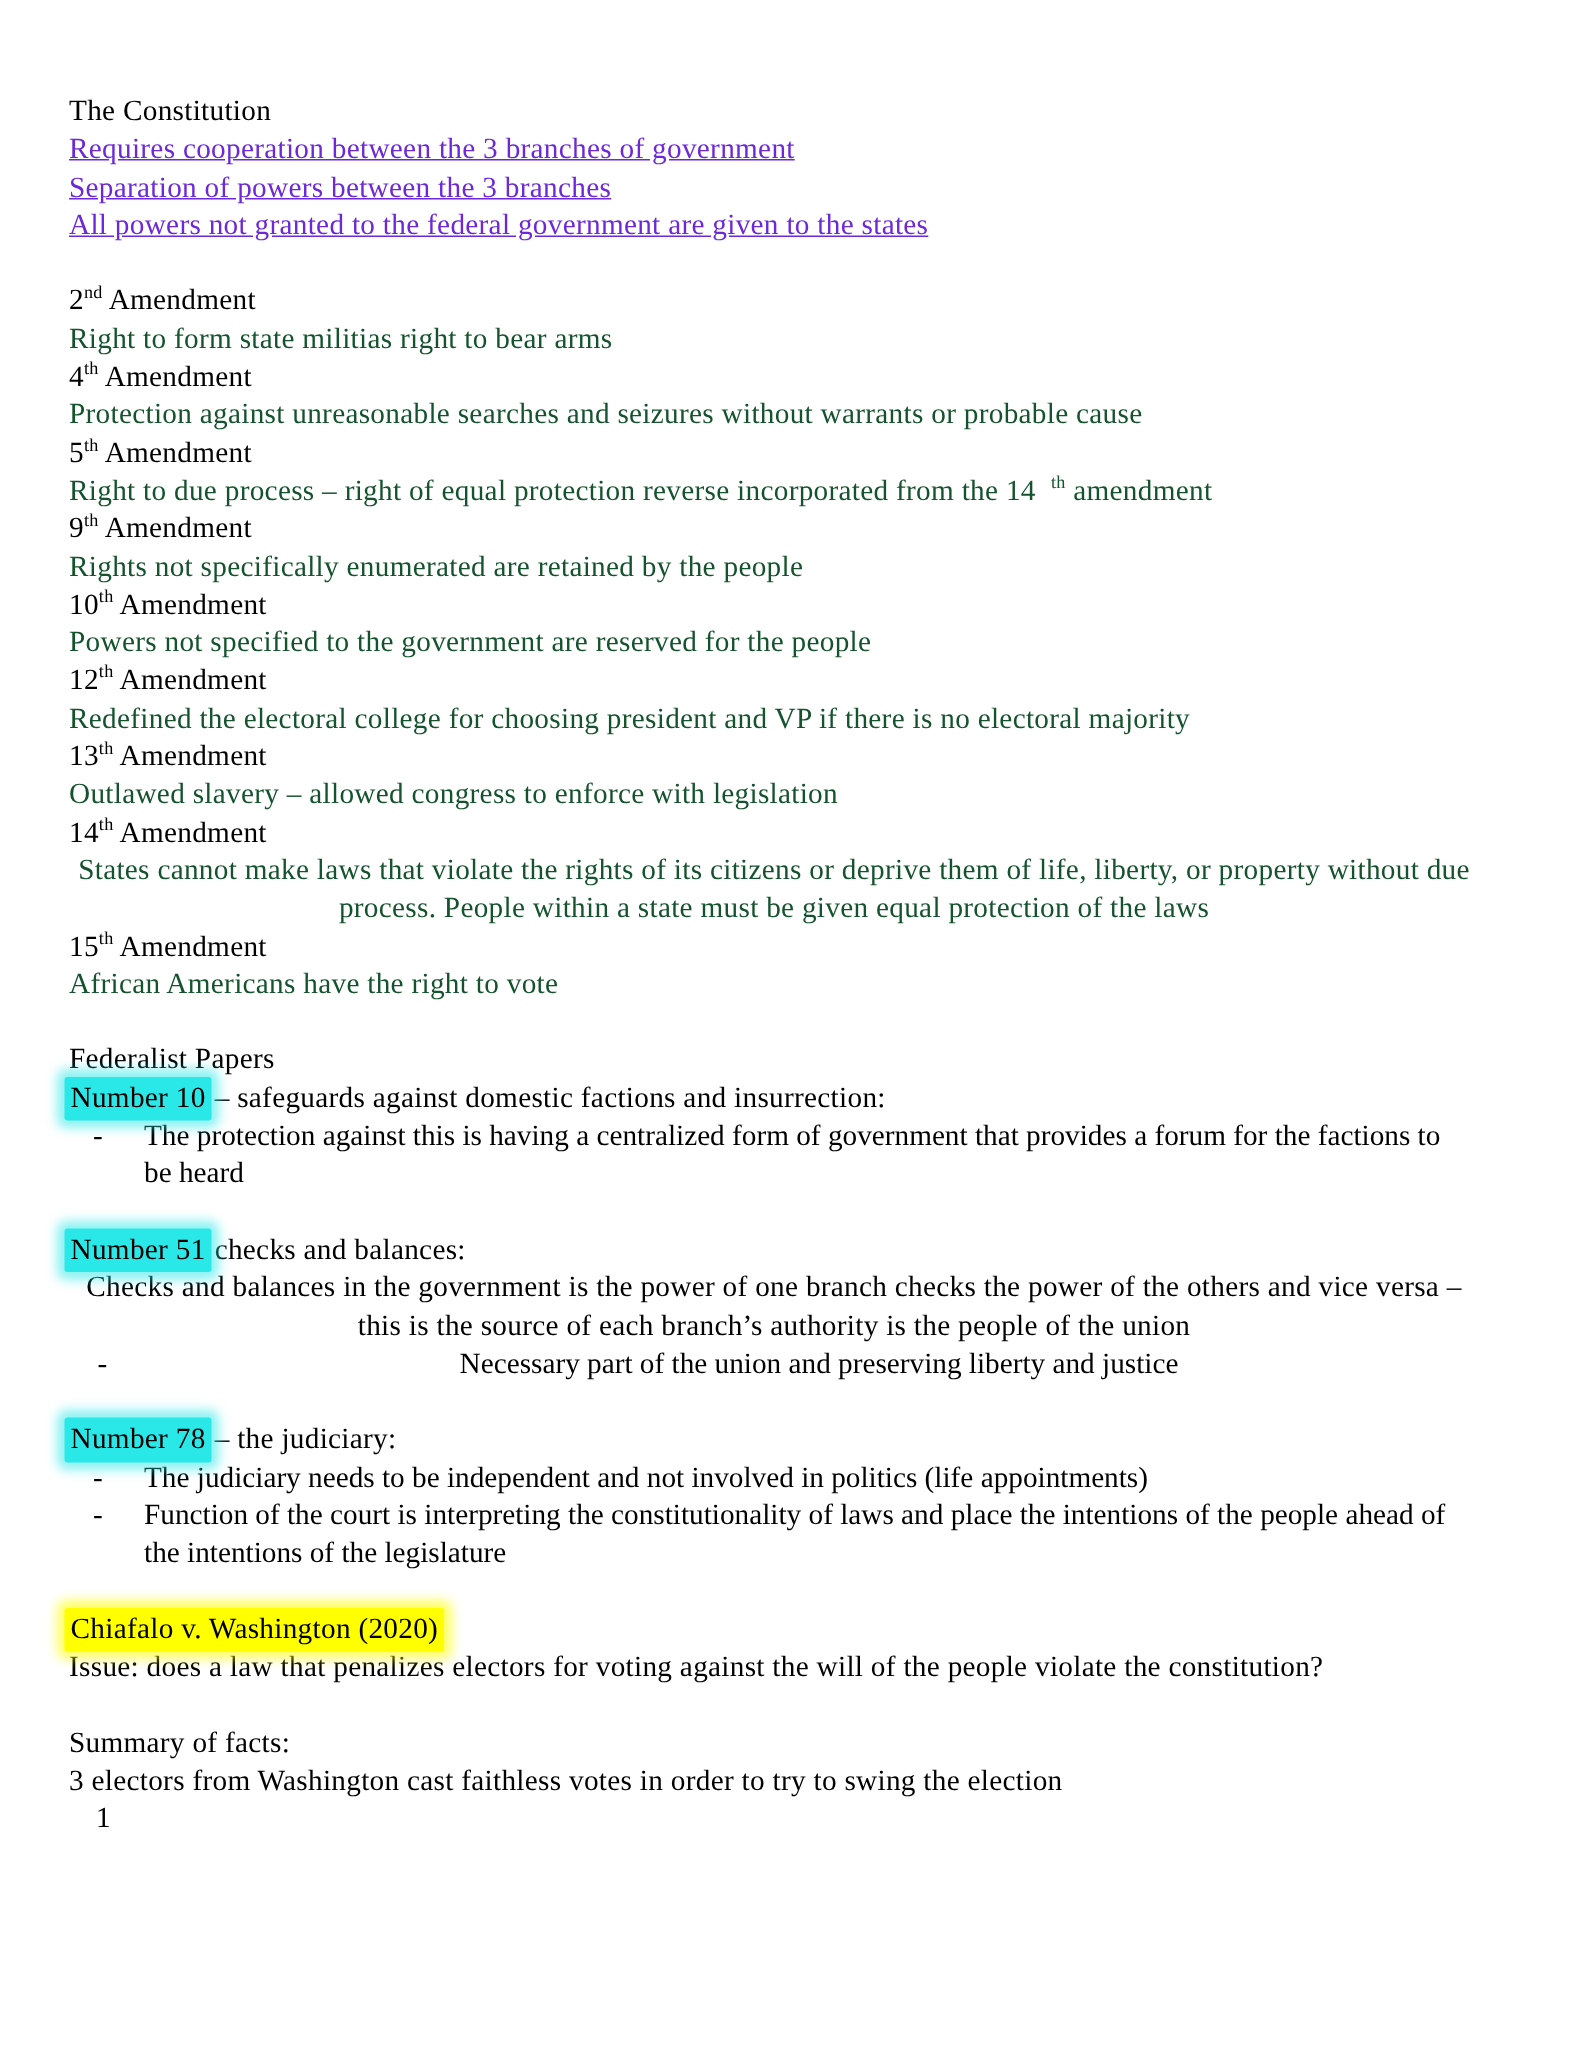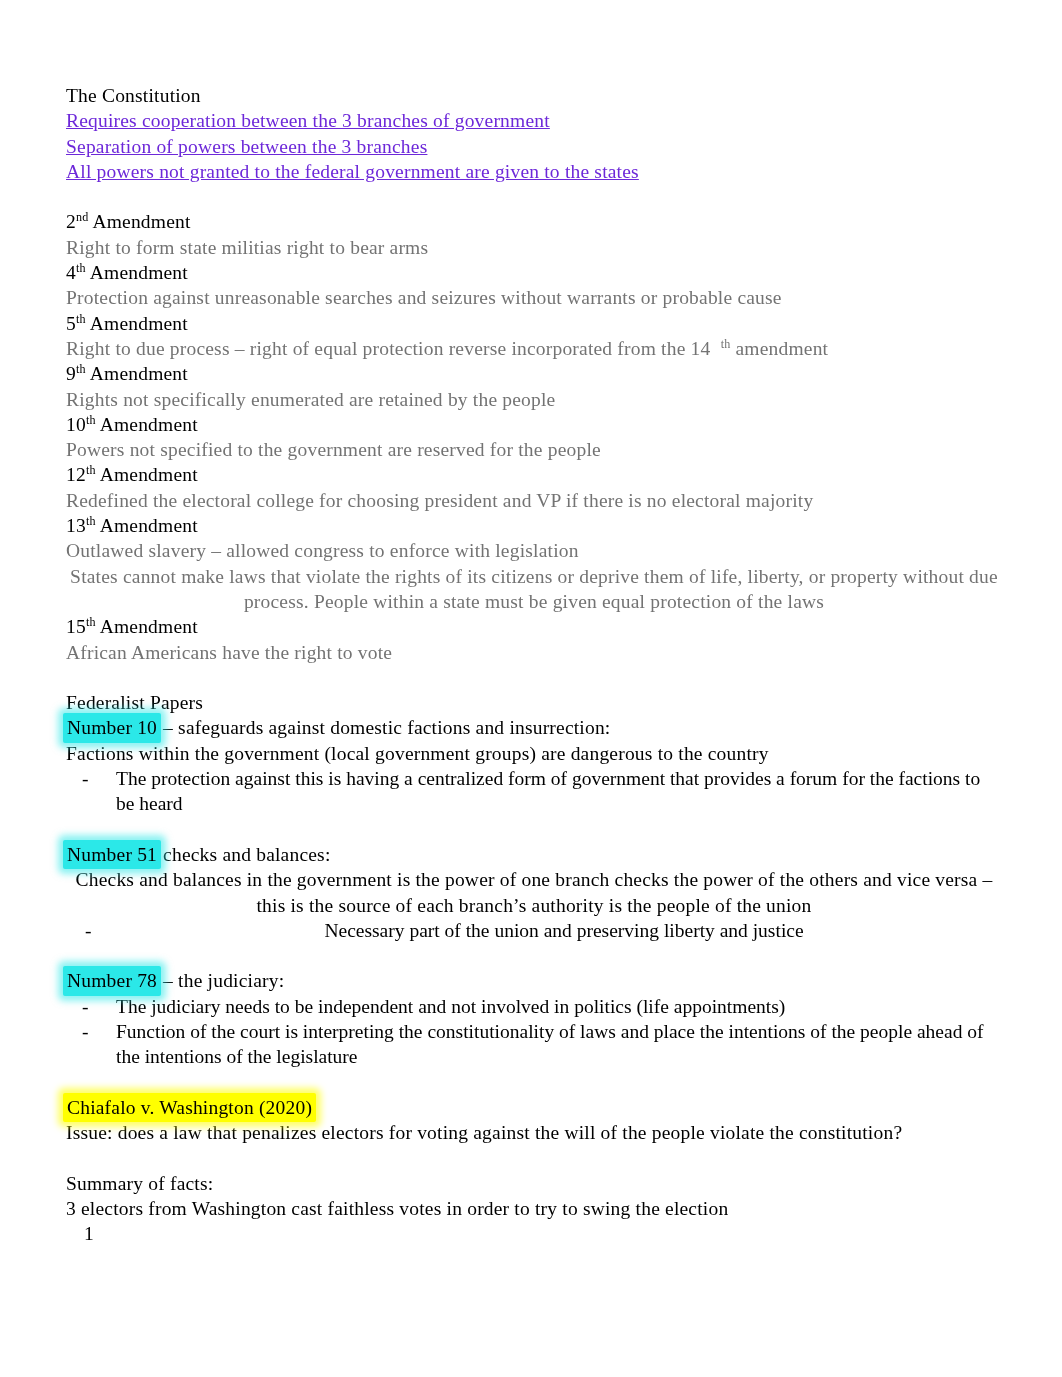--- a/index.html
+++ b/index.html
@@ -12,34 +12,33 @@
     width: 1062px;
     height: 1377px;
     font-family: "Liberation Serif", "DejaVu Serif", serif;
     color: #000000;
     overflow: hidden;
   }
   .page {
     width: 1062px;
     height: 1080px;
     box-sizing: border-box;
-    padding: 62px 60px 0 66px;
+    padding: 62px 60px 0 46px;
     background: #ffffff;
     position: relative;
-    margin-top: 21px;
   }
   .line {
     font-size: 19.5px;
     line-height: 25.3px;
     white-space: pre-wrap;
     letter-spacing: 0.01em;
   }
   .black { color: #000000; }
   .blue  { color: #6d28d9; text-decoration: underline; }
-  .green { color: #737373; }
+  .green { color: #14532d; }
 
   .spacer { height: 25.3px; }
 
   sup {
     font-size: 0.62em;
     vertical-align: super;
     line-height: 0;
   }
 
   
@@ -132,31 +131,31 @@
 
   <div class="line black"><span>10</span><sup>th</sup> <span>Amendment</span></div>
   <div class="line green">Powers not specified to the government are reserved for the people</div>
 
   <div class="line black"><span>12</span><sup>th</sup> <span>Amendment</span></div>
   <div class="line green">Redefined the electoral college for choosing president and VP if there is no electoral majority</div>
 
   <div class="line black"><span>13</span><sup>th</sup> <span>Amendment</span></div>
   <div class="line green">Outlawed slavery – allowed congress to enforce with legislation</div>
 
+  <div class="line black"><span>14</span><sup>th</sup> <span>Amendment</span></div>
   <div class="line green w14">States cannot make laws that violate the rights of its citizens or deprive them of life, liberty, or property without due process. People within a state must be given equal protection of the laws</div>
 
   <div class="line black"><span>15</span><sup>th</sup> <span>Amendment</span></div>
   <div class="line green">African Americans have the right to vote</div>
 
   <div class="spacer"></div>
 
   <div class="line black">Federalist Papers</div>
 
   <div class="line black"><span class="hl hl-cyan"><span class="hl-txt">Number 10</span></span><span> – safeguards against domestic factions and insurrection:</span></div>
-  <div class="line black">Factions within the government (local government groups) are dangerous to the country</div>
   <div class="bullet">
     <span class="mark">-</span>
     <span class="btext">The protection against this is having a centralized form of government that provides a forum for the factions to be heard</span>
   </div>
 
   <div class="spacer"></div>
 
   <div class="line black"><span class="hl hl-cyan"><span class="hl-txt">Number 51</span></span><span> checks and balances:</span></div>
   <div class="line black w14">Checks and balances in the government is the power of one branch checks the power of the others and vice versa – this is the source of each branch’s authority is the people of the union</div>
   <div class="bullet wide">

